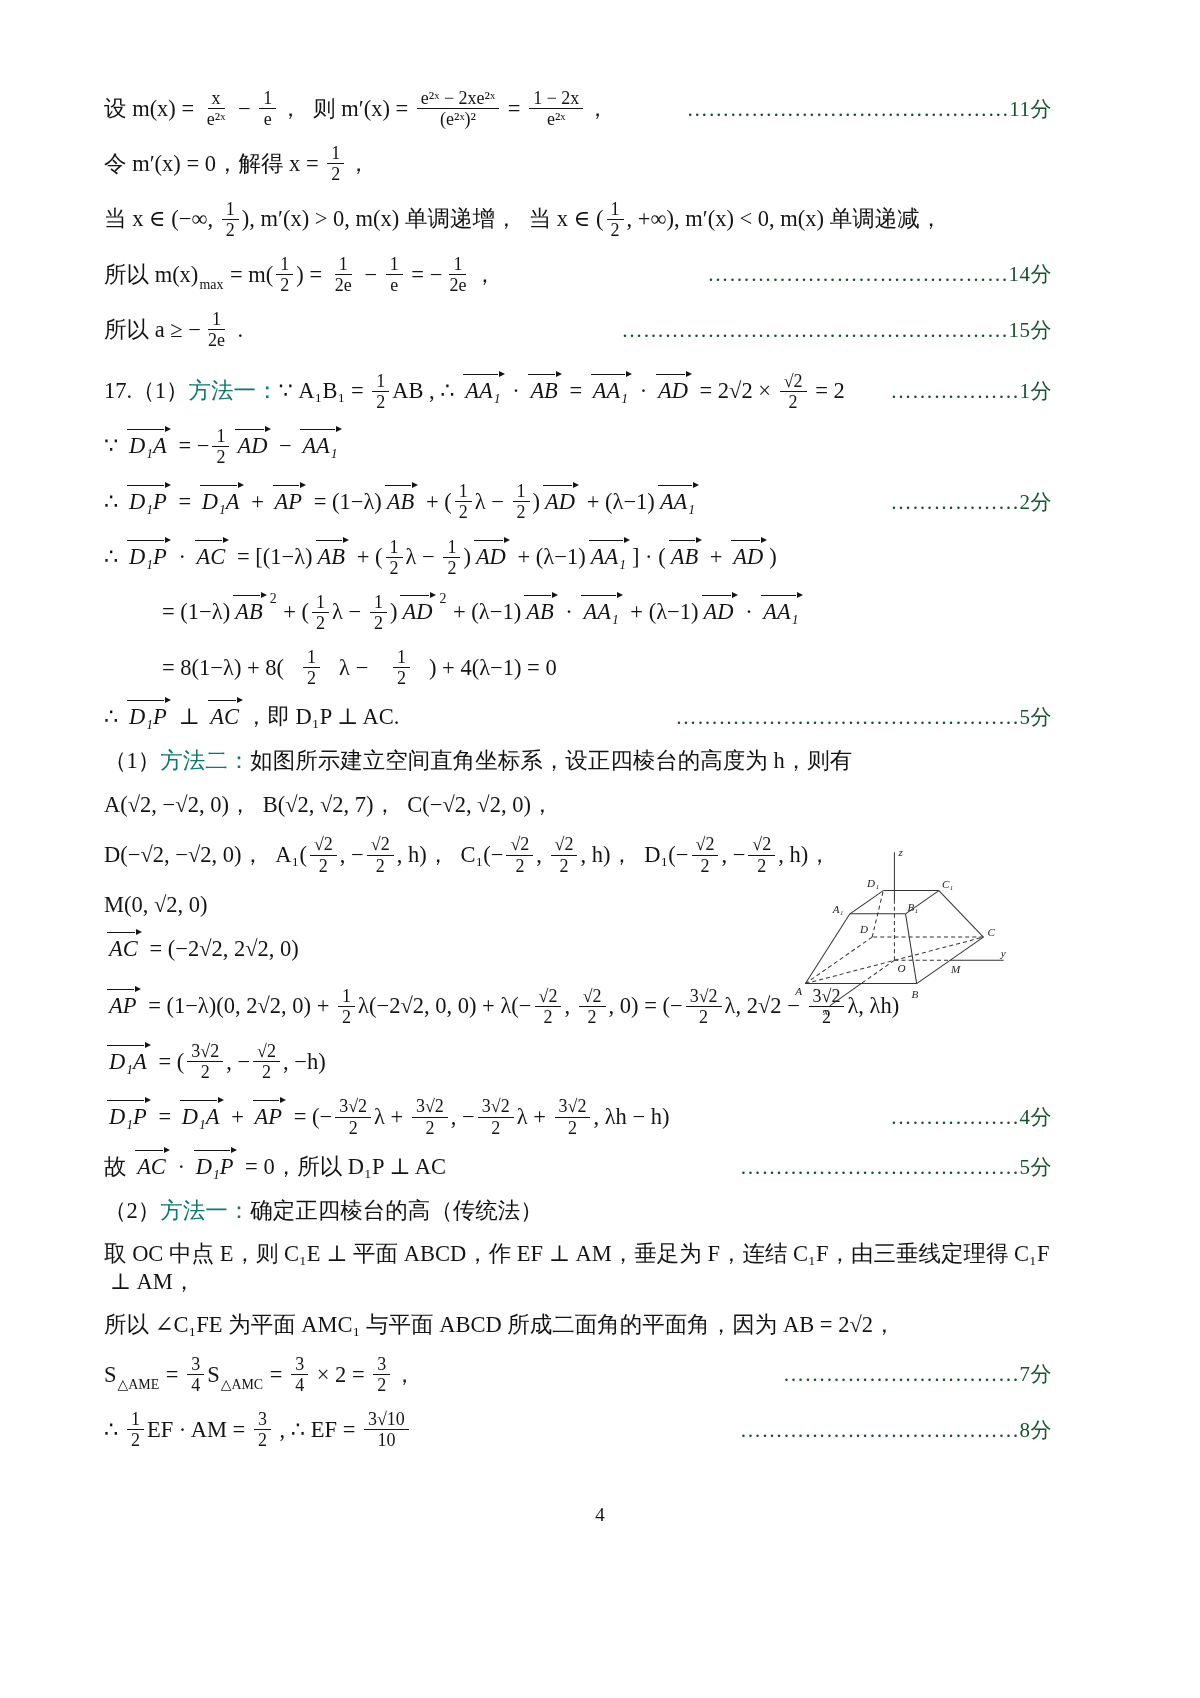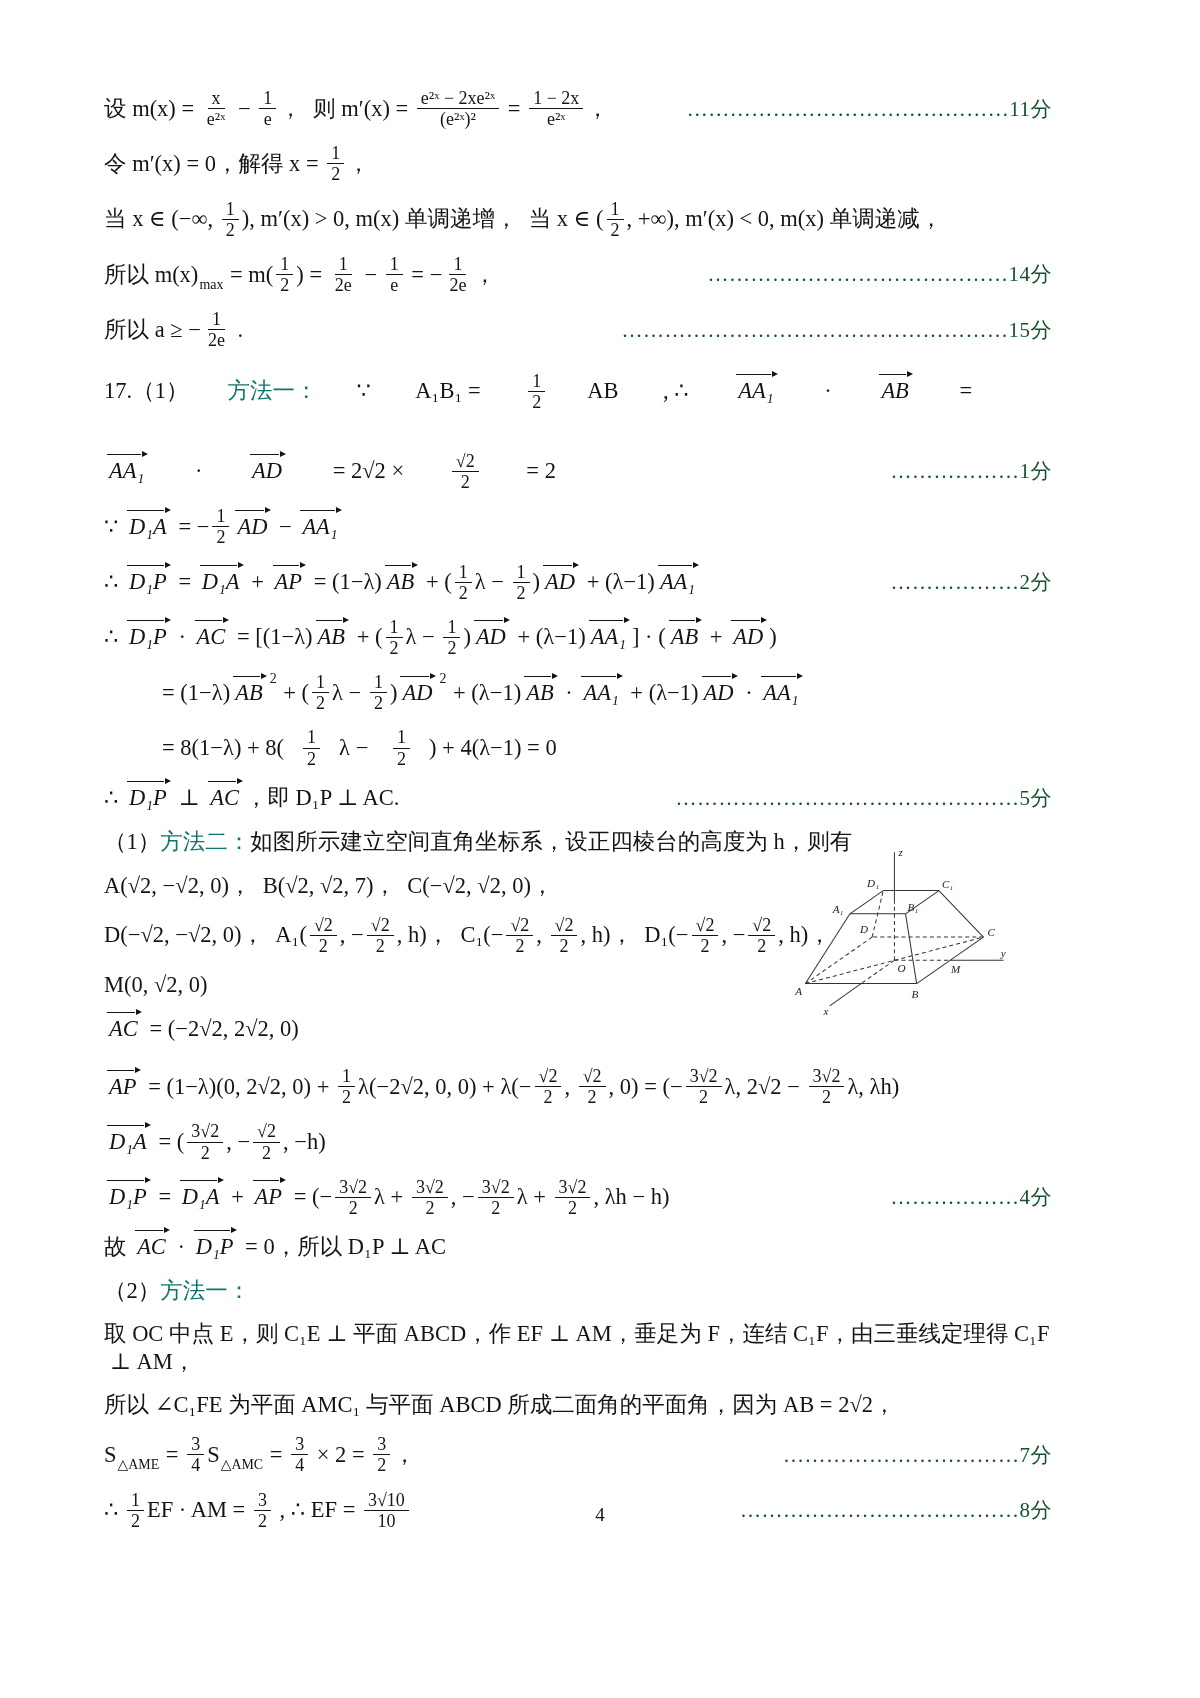--- a/index.html
+++ b/index.html
@@ -123,21 +123,21 @@
         <span class="leader">……………………………………14分</span>
       </div>
       <div class="line">
         <span>所以 </span>
         <span class="it">a</span>
         <span> ≥ −</span>
         <span class="frac"><span class="num">1</span><span class="den">2e</span></span>
         <span> .</span>
         <span class="leader">………………………………………………15分</span>
       </div>
-      <div class="line" style="margin-top: 14px; gap: 39px;">
+      <div class="line" style="margin-top: 14px;">
         <span>17.（1）</span>
         <span class="red">方法一：</span>
         <span>∵ </span>
         <span class="it">A₁B₁ = </span>
         <span class="frac"><span class="num">1</span><span class="den">2</span></span>
         <span class="it">AB</span>
         <span> , ∴ </span>
         <span class="vec">AA₁</span>
         <span> · </span>
         <span class="vec">AB</span>
@@ -319,24 +319,26 @@
         <span>, λh − h)</span>
         <span class="leader">………………4分</span>
       </div>
       <div class="line">
         <span>故 </span>
         <span class="vec">AC</span>
         <span> · </span>
         <span class="vec">D₁P</span>
         <span> = 0，所以 </span>
         <span class="it">D₁P ⊥ AC</span>
+        <span class="leader">…………………………………5分</span>
       </div>
       <div class="line">
         <span>（2）</span>
         <span class="red">方法一：</span>
+        <span>确定正四棱台的高（传统法）</span>
       </div>
       <div class="line">
         <span>取 </span>
         <span class="it">OC</span>
         <span> 中点 </span>
         <span class="it">E</span>
         <span>，则 </span>
         <span class="it">C₁E</span>
         <span> ⊥ 平面 </span>
         <span class="it">ABCD</span>

